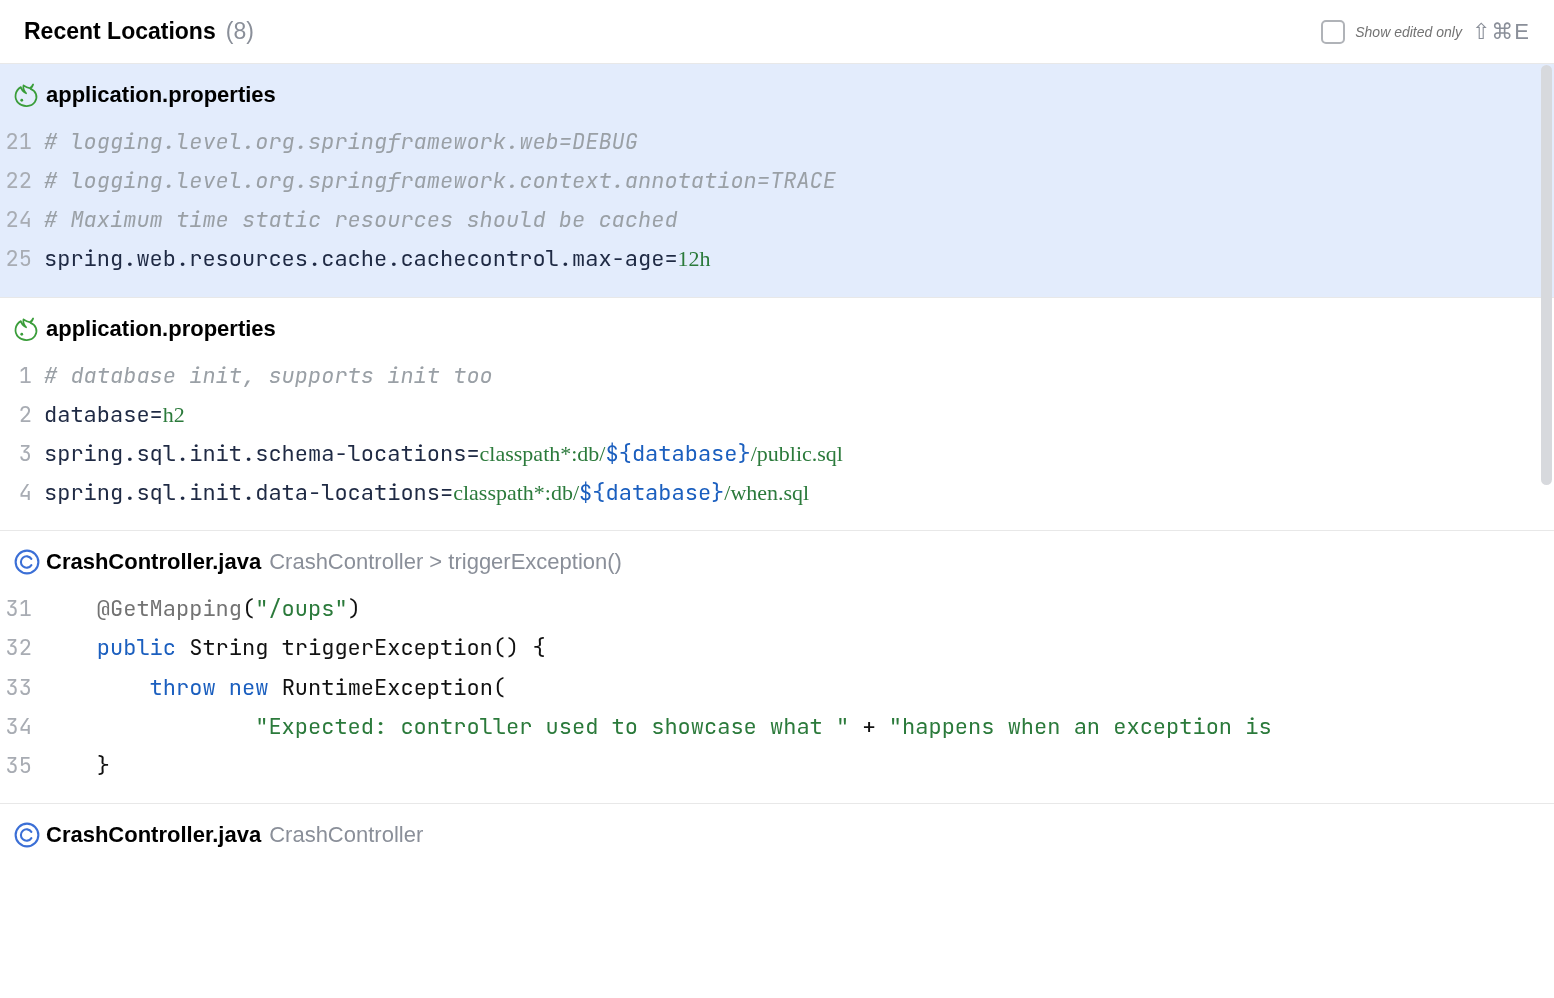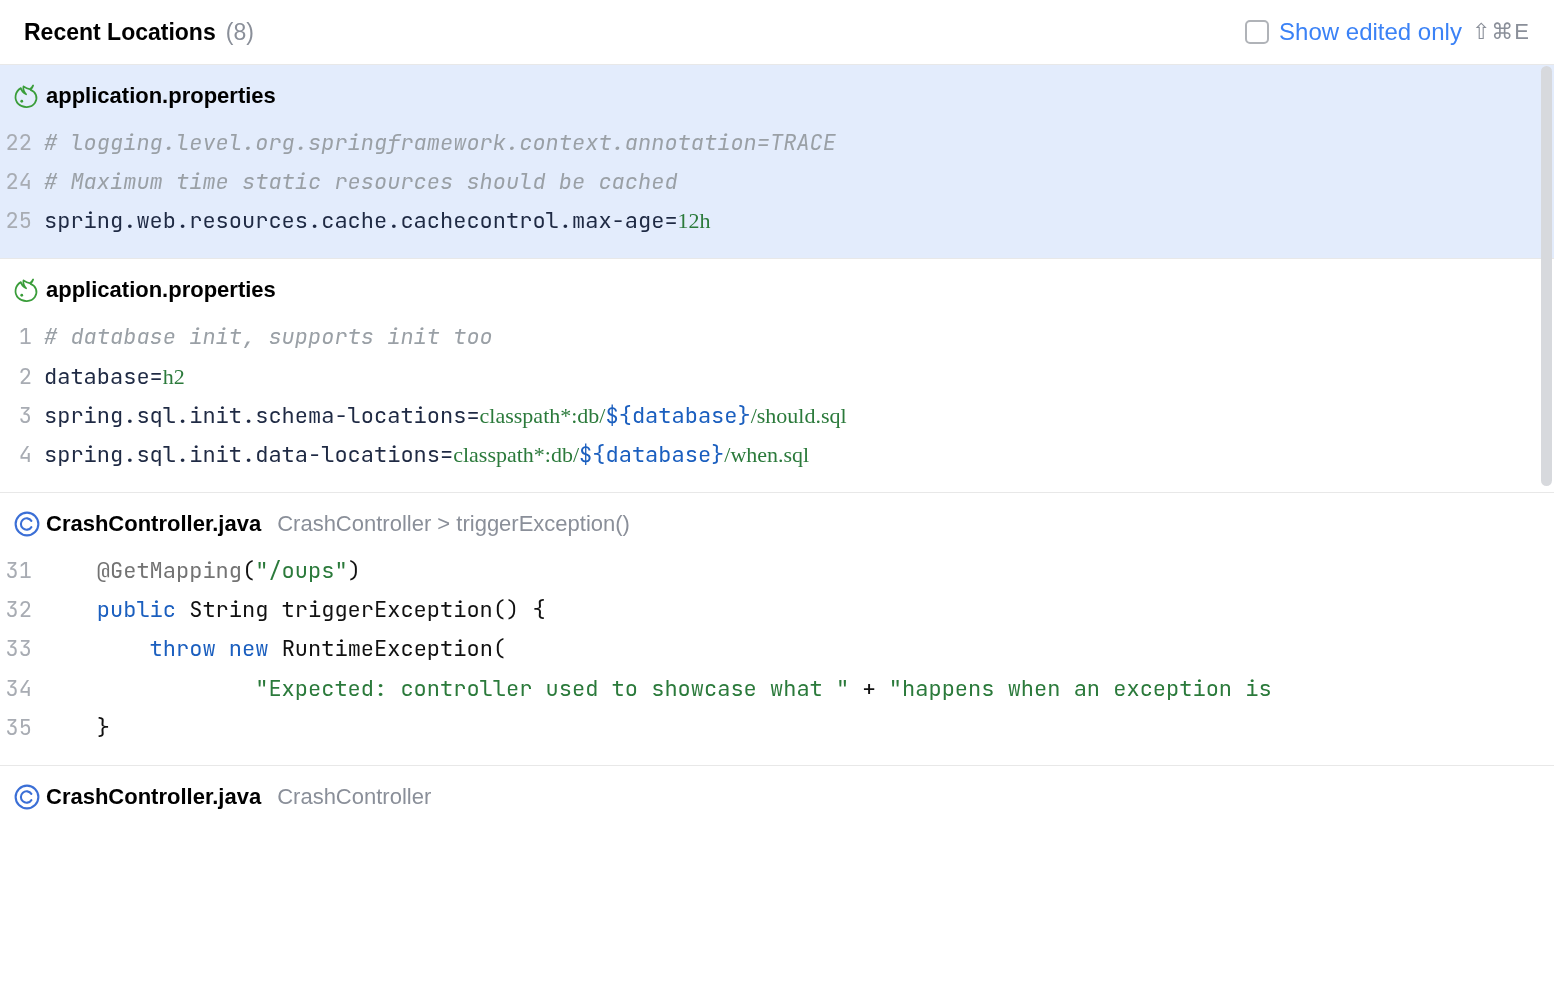--- a/index.html
+++ b/index.html
@@ -1,39 +1,39 @@
 <!DOCTYPE html>
 <html><head>
 <meta charset="utf-8">
 <style>
   * { box-sizing: border-box; margin: 0; padding: 0; }
   html, body { width: 1554px; height: 998px; font-family: -apple-system, BlinkMacSystemFont, "Segoe UI", sans-serif; background: #fff; overflow: hidden; }
   .popup { width: 100%; height: 100%; display: flex; flex-direction: column; border-radius: 16px; }
   
   
-  .header { display: flex; align-items: center; justify-content: space-between; padding: 18px 24px 18px 24px; }
+  .header { display: flex; justify-content: space-between; padding: 18px 24px 18px 24px; }
   .title-wrap { display: flex; align-items: baseline; gap: 10px; }
   .title { font-size: 23px; font-weight: 700; color: #000; }
   .count { font-size: 23px; color: #8a8f99; font-weight: 400; }
   .header-right { display: flex; align-items: center; gap: 10px; }
   .checkbox { width: 24px; height: 24px; border: 2px solid #b0b3b8; border-radius: 5px; cursor: pointer; }
-  .show-label { font-size: 24px; color: #3b82f6; }
+  .show-label { font-size: 14px; color: #737373; font-style: italic; }
   .shortcut { font-size: 22px; color: #8a8f99; letter-spacing: 1px; }
   
   
   .list { flex: 1; overflow-y: auto; position: relative; }
   .scrollbar-thumb { position: absolute; right: 2px; top: 2px; width: 11px; height: 420px; background: #d7d9dd; border-radius: 6px; }
   
   
   .loc { border-top: 1px solid #e8e8e8; padding: 0; cursor: pointer; }
   .loc.selected { background: #e3ecfc; }
   .loc-head { display: flex; align-items: center; gap: 4px; padding: 16px 24px 8px 12px; }
   .file-icon { width: 30px; height: 30px; flex: 0 0 30px; display:flex; align-items:center; justify-content:center;}
   .file-name { font-size: 22px; font-weight: 700; color: #000; }
-  .breadcrumb { font-size: 22px; color: #8a8f99; font-weight: 400; margin-left: 12px; }
+  .breadcrumb { font-size: 22px; color: #8a8f99; font-weight: 400; margin-left: 4px; }
   
   
   .code-block { padding: 4px 0 18px 0; }
   .code-line { display: flex; align-items: baseline; font-family: "JetBrains Mono","SF Mono",ui-monospace,Menlo,Consolas,monospace; font-size: 22px; line-height: 1.78; white-space: pre; }
   .ln { width: 44px; text-align: right; color: #a8acb3; padding-right: 12px; flex: 0 0 44px; user-select: none; font-style: normal;}
   .code { flex: 1; overflow: hidden; }
   
   
   .cm  { color: #9aa0a6; font-style: italic; }      
   .key { color: #1f2a44; }                           
@@ -68,39 +68,40 @@
         <div class="loc-head">
           <span class="file-icon">
   <svg viewBox="0 0 32 32" width="28" height="28">
     <path d="M23 4 C23 4 22 7 20 9 C26 11 29 18 25 24 C21 30 11 30 6 25 C1 20 2 11 9 7 C9 7 10 12 15 14 C15 14 11 10 12 5 C12 5 16 8 19 8 C21 8 23 4 23 4 Z" fill="none" stroke="#3a9d3a" stroke-width="2" stroke-linejoin="round"></path>
     <circle cx="10" cy="22" r="1.6" fill="#3a9d3a"></circle>
   </svg>
 </span>
           <span class="file-name">application.properties</span>
         </div>
         <div class="code-block">
+          <div class="code-line"><span class="ln">21</span><span class="code"><span class="cm"># logging.level.org.springframework.web=DEBUG</span></span></div>
           <div class="code-line"><span class="ln">22</span><span class="code"><span class="cm"># logging.level.org.springframework.context.annotation=TRACE</span></span></div>
           <div class="code-line"><span class="ln">24</span><span class="code"><span class="cm"># Maximum time static resources should be cached</span></span></div>
           <div class="code-line"><span class="ln">25</span><span class="code"><span class="key">spring.web.resources.cache.cachecontrol.max-age</span><span class="eq">=</span><span class="val">12h</span></span></div>
         </div>
       </div>
       <div class="loc">
         <div class="loc-head">
           <span class="file-icon">
   <svg viewBox="0 0 32 32" width="28" height="28">
     <path d="M23 4 C23 4 22 7 20 9 C26 11 29 18 25 24 C21 30 11 30 6 25 C1 20 2 11 9 7 C9 7 10 12 15 14 C15 14 11 10 12 5 C12 5 16 8 19 8 C21 8 23 4 23 4 Z" fill="none" stroke="#3a9d3a" stroke-width="2" stroke-linejoin="round"></path>
     <circle cx="10" cy="22" r="1.6" fill="#3a9d3a"></circle>
   </svg>
 </span>
           <span class="file-name">application.properties</span>
         </div>
         <div class="code-block">
           <div class="code-line"><span class="ln">1</span><span class="code"><span class="cm"># database init, supports init too</span></span></div>
           <div class="code-line"><span class="ln">2</span><span class="code"><span class="key">database</span><span class="eq">=</span><span class="val">h2</span></span></div>
-          <div class="code-line"><span class="ln">3</span><span class="code"><span class="key">spring.sql.init.schema-locations</span><span class="eq">=</span><span class="val">classpath*:db/</span><span class="tmpl">${database}</span><span class="val">/should.sql</span></span></div>
+          <div class="code-line"><span class="ln">3</span><span class="code"><span class="key">spring.sql.init.schema-locations</span><span class="eq">=</span><span class="val">classpath*:db/</span><span class="tmpl">${database}</span><span class="val">/public.sql</span></span></div>
           <div class="code-line"><span class="ln">4</span><span class="code"><span class="key">spring.sql.init.data-locations</span><span class="eq">=</span><span class="val">classpath*:db/</span><span class="tmpl">${database}</span><span class="val">/when.sql</span></span></div>
         </div>
       </div>
       <div class="loc">
         <div class="loc-head">
           <span class="file-icon">
   <svg viewBox="0 0 32 32" width="28" height="28">
     <circle cx="16" cy="16" r="13" fill="none" stroke="#3b6fd6" stroke-width="2.4"></circle>
     <path d="M21 12.5 A6.5 6.5 0 1 0 21 19.5" fill="none" stroke="#3b6fd6" stroke-width="2.4" stroke-linecap="round"></path>
   </svg>

